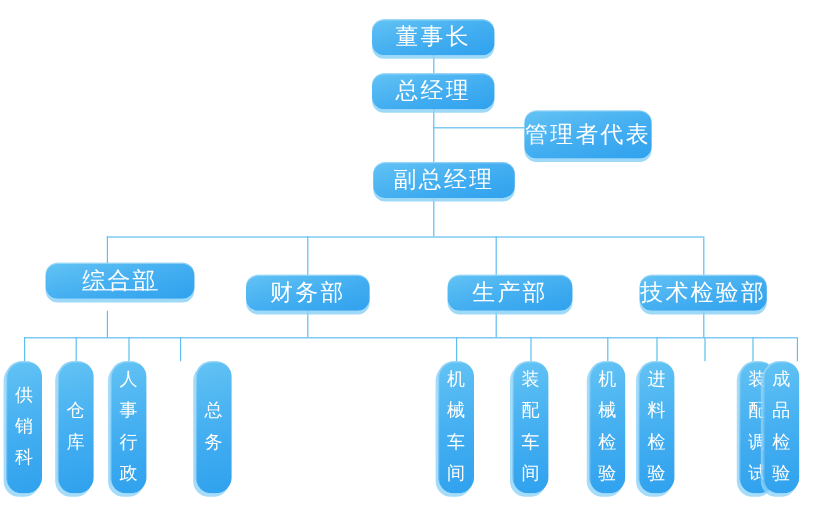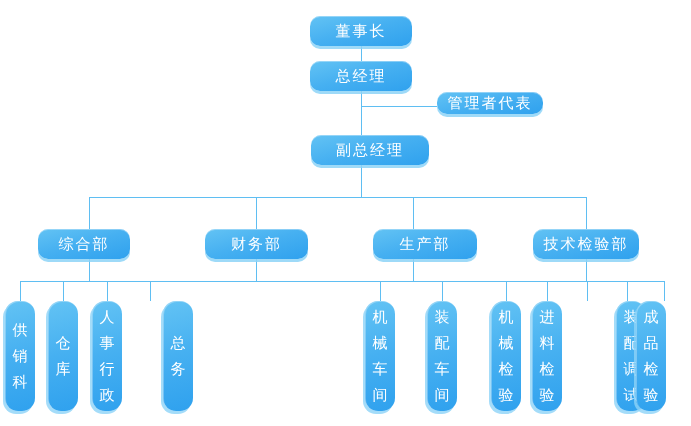--- a/index.html
+++ b/index.html
@@ -13,21 +13,21 @@
   }
   .node {
     position:absolute;
     color:#ffffff;
     background:linear-gradient(165deg,#63c3f4 0%,#46b0f1 48%,#2fa1ee 100%);
     display:flex; align-items:center; justify-content:center;
     box-sizing:border-box;
   }
   .hbox {
     height:30px;
-    font-size:15px;
+    font-size:19px;
     letter-spacing:2px;
     white-space:nowrap;
     border-radius:10px;
     box-shadow: inset 0 1px 0 rgba(255,255,255,0.35), 0 3px 0 rgba(141,211,247,0.85);
   }
   .vbox {
     width:30px; height:110px;
     font-size:15px;
     line-height:26px;
     text-align:center;
@@ -68,25 +68,25 @@
   <div class="line vline" style="left:506px; top:281px; height:20px;"></div>
   <div class="line vline" style="left:547px; top:281px; height:20px;"></div>
   <div class="line vline" style="left:587px; top:281px; height:20px;"></div>
   <div class="line vline" style="left:627px; top:281px; height:20px;"></div>
   <div class="line vline" style="left:664px; top:281px; height:20px;"></div>
 
   <div class="node hbox" style="left:310px; top:16px; width:102px;">董事长</div>
 
   <div class="node hbox" style="left:310px; top:61px; width:102px;">总经理</div>
 
-  <div class="node hbox" style="left:437px; top:92px; width:106px; height:22px;">管理者代表</div>
+  <div class="node hbox" style="left:437px; top:92px; width:106px; height:40px;">管理者代表</div>
 
   <div class="node hbox" style="left:311px; top:135px; width:118px;">副总经理</div>
 
-  <div class="node hbox" style="left:38px; top:229px; width:92px;">综合部</div>
+  <div class="node hbox" style="left:38px; top:219px; width:124px;text-decoration:underline;">综合部</div>
 
   <div class="node hbox" style="left:205px; top:229px; width:103px;">财务部</div>
 
   <div class="node hbox" style="left:361px; top:229px; width:104px;margin-left:12px;">生产部</div>
 
   <div class="node hbox" style="left:533px; top:229px; width:106px;">技术检验部</div>
 
   <div class="node vbox" style="left:5px; top:301px;">供销科</div>
 
   <div class="node vbox" style="left:48px; top:301px;">仓库</div>

